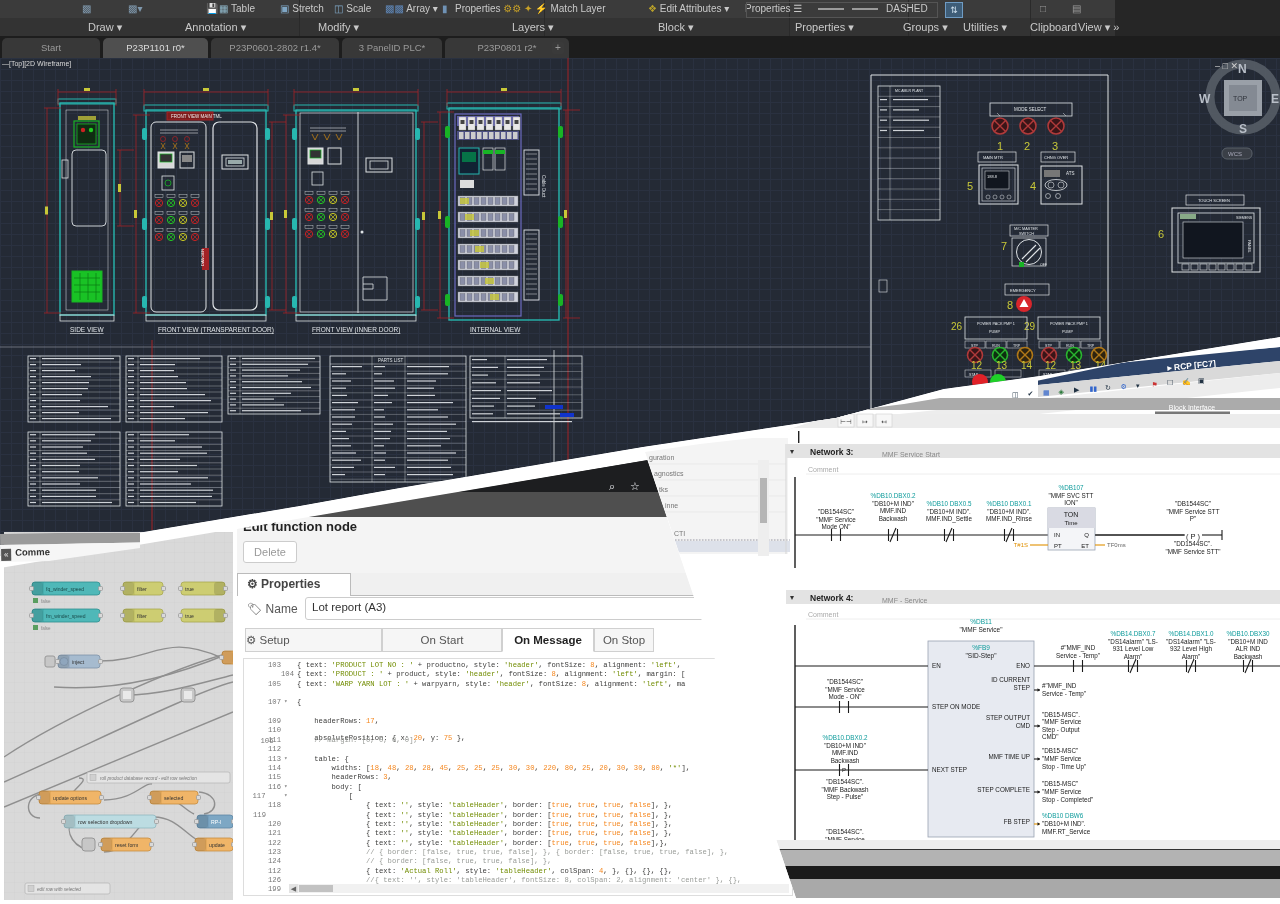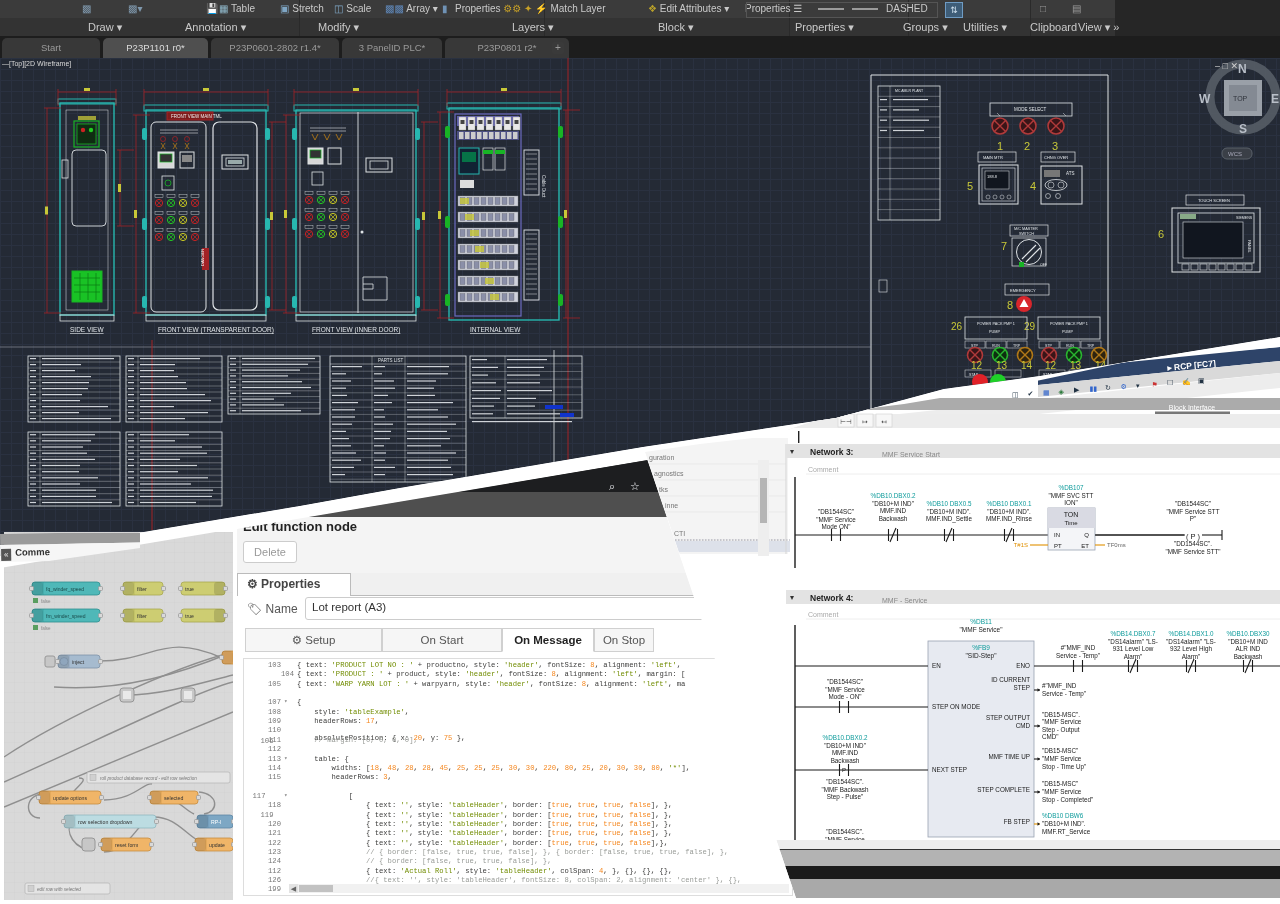--- a/index.html
+++ b/index.html
@@ -979,21 +979,21 @@
     <div class="abs" style="left:372px;top:40px;color:#e8eaed;font-size:11px;">⌕</div>
     <div class="abs" style="left:393px;top:40px;color:#e8eaed;font-size:11px;">☆</div>
     <div class="abs" style="left:6px;top:79px;font-size:13px;font-weight:bold;color:#222;">Edit function node</div>
     <div class="abs" style="left:6px;top:101px;width:52px;height:20px;background:#fff;border:1px solid #ccc;border-radius:3px;color:#999;font-size:11px;text-align:center;line-height:20px;">Delete</div>
     <div class="abs" style="left:0;top:133px;width:560px;height:22px;background:#f0f0f0;border-bottom:1px solid #bbb;"></div>
     <div class="abs" style="left:0;top:133px;width:112px;height:22px;background:#fff;border:1px solid #bbb;border-bottom:none;"></div>
     <div class="abs" style="left:10px;top:137px;font-size:12px;font-weight:bold;color:#444;">⚙ Properties</div>
     <div class="abs" style="left:10px;top:162px;font-size:12px;color:#555;">🏷 Name</div>
     <div class="abs" style="left:68px;top:157px;width:420px;height:21px;background:#fff;border:1px solid #ccc;border-radius:3px;"></div>
     <div class="abs" style="left:75px;top:161px;font-size:11.5px;color:#333;">Lot report (A3)</div>
-    <div class="abs" style="left:8px;top:188px;width:135px;height:22px;background:#f6f6f6;border:1px solid #d0d0d0;color:#555;font-size:11.5px;text-align:center;line-height:22px;">⚙ Setup</div>
+    <div class="abs" style="left:8px;top:188px;width:135px;height:22px;background:#f6f6f6;border:1px solid #d0d0d0;color:#555;font-size:11.5px;text-align:left;line-height:22px;">⚙ Setup</div>
     <div class="abs" style="left:145px;top:188px;width:118px;height:22px;background:#f6f6f6;border:1px solid #d0d0d0;color:#555;font-size:11.5px;text-align:center;line-height:22px;">On Start</div>
     <div class="abs" style="left:265px;top:188px;width:90px;height:22px;background:#fff;border:1px solid #d0d0d0;border-bottom:1px solid #fff;color:#222;font-size:11.5px;font-weight:bold;text-align:center;line-height:22px;">On Message</div>
     <div class="abs" style="left:357px;top:188px;width:58px;height:22px;background:#f6f6f6;border:1px solid #d0d0d0;color:#555;font-size:11.5px;text-align:center;line-height:22px;">On Stop</div>
     <div class="abs" style="left:6px;top:218px;width:548px;height:236px;background:#fff;border:1px solid #ddd;"></div>
     <div class="abs" style="left:0;top:0;width:560px;height:464px;font-family:'Liberation Mono',monospace;font-size:7.2px;line-height:9.35px;">
       <div style="position:absolute;left:0;top:221px;width:554px;height:9.35px;">
         <span style="position:absolute;left:0;width:44px;text-align:right;color:#777;">103</span>
         <span style="position:absolute;left:60px;white-space:pre;"><i style="color:#3d3d3c">{ text: </i><i style="color:#718c00">'PRODUCT LOT NO : '</i><i style="color:#3d3d3c"> + productno, style: </i><i style="color:#718c00">'header'</i><i style="color:#3d3d3c">, fontSize: </i><i style="color:#f5871f">8</i><i style="color:#3d3d3c">, alignment: </i><i style="color:#718c00">'left'</i><i style="color:#3d3d3c">,</i></span>
       </div>
       <div style="position:absolute;left:0;top:230.35px;width:554px;height:9.35px;">
@@ -1006,24 +1006,20 @@
       </div>
       <div style="position:absolute;left:0;top:249.04999999999998px;width:554px;height:9.35px;">
         <span style="position:absolute;left:8px;width:44px;text-align:center;color:#777;margin-top:48px;">106</span>
         <span style="position:absolute;left:60px;white-space:pre;"></span>
       </div>
       <div style="position:absolute;left:0;top:258.4px;width:554px;height:9.35px;">
         <span style="position:absolute;left:0;width:44px;text-align:right;color:#777;">107</span>
         <b style="position:absolute;left:47px;top:-1px;color:#888;font-size:6px;font-weight:normal">▾</b>
         <span style="position:absolute;left:60px;white-space:pre;"><i style="color:#3d3d3c">{</i></span>
       </div>
-      <div style="position:absolute;left:0;top:267.75px;width:554px;height:9.35px;">
-        <span style="position:absolute;left:0;width:44px;text-align:right;color:#777;">108</span>
-        <span style="position:absolute;left:60px;white-space:pre;"><i style="color:#3d3d3c">    style: </i><i style="color:#718c00">'tableExample'</i><i style="color:#3d3d3c">,</i></span>
-      </div>
       <div style="position:absolute;left:0;top:277.1px;width:554px;height:9.35px;">
         <span style="position:absolute;left:0;width:44px;text-align:right;color:#777;">109</span>
         <span style="position:absolute;left:60px;white-space:pre;"><i style="color:#3d3d3c">    headerRows: </i><i style="color:#f5871f">17</i><i style="color:#3d3d3c">,</i></span>
       </div>
       <div style="position:absolute;left:0;top:286.45000000000005px;width:554px;height:9.35px;">
         <span style="position:absolute;left:0;width:44px;text-align:right;color:#777;">110</span>
         <span style="position:absolute;left:60px;white-space:pre;margin-top:8px;"><i style="color:#3d3d3c">    absolutePosition: { x: </i><i style="color:#f5871f">20</i><i style="color:#3d3d3c">, y: </i><i style="color:#f5871f">75</i><i style="color:#3d3d3c"> },</i></span>
       </div>
       <div style="position:absolute;left:0;top:295.80000000000007px;width:554px;height:9.35px;">
         <span style="position:absolute;left:0;width:44px;text-align:right;color:#777;">111</span>
@@ -1039,31 +1035,36 @@
         <span style="position:absolute;left:60px;white-space:pre;"><i style="color:#3d3d3c">    table: {</i></span>
       </div>
       <div style="position:absolute;left:0;top:323.85000000000014px;width:554px;height:9.35px;">
         <span style="position:absolute;left:0;width:44px;text-align:right;color:#777;">114</span>
         <span style="position:absolute;left:60px;white-space:pre;"><i style="color:#3d3d3c">        widths: [</i><i style="color:#f5871f">18</i><i style="color:#3d3d3c">, </i><i style="color:#f5871f">48</i><i style="color:#3d3d3c">, </i><i style="color:#f5871f">28</i><i style="color:#3d3d3c">, </i><i style="color:#f5871f">28</i><i style="color:#3d3d3c">, </i><i style="color:#f5871f">45</i><i style="color:#3d3d3c">, </i><i style="color:#f5871f">25</i><i style="color:#3d3d3c">, </i><i style="color:#f5871f">25</i><i style="color:#3d3d3c">, </i><i style="color:#f5871f">25</i><i style="color:#3d3d3c">, </i><i style="color:#f5871f">30</i><i style="color:#3d3d3c">, </i><i style="color:#f5871f">30</i><i style="color:#3d3d3c">, </i><i style="color:#f5871f">220</i><i style="color:#3d3d3c">, </i><i style="color:#f5871f">80</i><i style="color:#3d3d3c">, </i><i style="color:#f5871f">25</i><i style="color:#3d3d3c">, </i><i style="color:#f5871f">20</i><i style="color:#3d3d3c">, </i><i style="color:#f5871f">30</i><i style="color:#3d3d3c">, </i><i style="color:#f5871f">30</i><i style="color:#3d3d3c">, </i><i style="color:#f5871f">80</i><i style="color:#3d3d3c">, </i><i style="color:#718c00">'*'</i><i style="color:#3d3d3c">],</i></span>
       </div>
       <div style="position:absolute;left:0;top:333.20000000000016px;width:554px;height:9.35px;">
         <span style="position:absolute;left:0;width:44px;text-align:right;color:#777;">115</span>
         <span style="position:absolute;left:60px;white-space:pre;"><i style="color:#3d3d3c">        headerRows: </i><i style="color:#f5871f">3</i><i style="color:#3d3d3c">,</i></span>
       </div>
+      <div style="position:absolute;left:0;top:342.5500000000002px;width:554px;height:9.35px;">
+        <span style="position:absolute;left:0;width:44px;text-align:right;color:#777;">116</span>
+        <b style="position:absolute;left:47px;top:-1px;color:#888;font-size:6px;font-weight:normal">▾</b>
+        <span style="position:absolute;left:60px;white-space:pre;"><i style="color:#3d3d3c">        body: [</i></span>
+      </div>
       <div style="position:absolute;left:0;top:351.9000000000002px;width:554px;height:9.35px;">
         <span style="position:absolute;left:0;width:44px;text-align:center;color:#777;">117</span>
         <b style="position:absolute;left:47px;top:-1px;color:#888;font-size:6px;font-weight:normal">▾</b>
         <span style="position:absolute;left:60px;white-space:pre;"><i style="color:#3d3d3c">            [</i></span>
       </div>
       <div style="position:absolute;left:0;top:361.2500000000002px;width:554px;height:9.35px;">
         <span style="position:absolute;left:0;width:44px;text-align:right;color:#777;">118</span>
         <span style="position:absolute;left:60px;white-space:pre;"><i style="color:#3d3d3c">                { text: </i><i style="color:#718c00">''</i><i style="color:#3d3d3c">, style: </i><i style="color:#718c00">'tableHeader'</i><i style="color:#3d3d3c">, border: [</i><i style="color:#f5871f">true</i><i style="color:#3d3d3c">, </i><i style="color:#f5871f">true</i><i style="color:#3d3d3c">, </i><i style="color:#f5871f">true</i><i style="color:#3d3d3c">, </i><i style="color:#f5871f">false</i><i style="color:#3d3d3c">], },</i></span>
       </div>
       <div style="position:absolute;left:0;top:370.60000000000025px;width:554px;height:9.35px;">
-        <span style="position:absolute;left:8px;width:44px;text-align:center;color:#777;">119</span>
+        <span style="position:absolute;left:16px;width:44px;text-align:left;color:#777;">119</span>
         <span style="position:absolute;left:60px;white-space:pre;"><i style="color:#3d3d3c">                { text: </i><i style="color:#718c00">''</i><i style="color:#3d3d3c">, style: </i><i style="color:#718c00">'tableHeader'</i><i style="color:#3d3d3c">, border: [</i><i style="color:#f5871f">true</i><i style="color:#3d3d3c">, </i><i style="color:#f5871f">true</i><i style="color:#3d3d3c">, </i><i style="color:#f5871f">true</i><i style="color:#3d3d3c">, </i><i style="color:#f5871f">false</i><i style="color:#3d3d3c">], },</i></span>
       </div>
       <div style="position:absolute;left:0;top:379.9500000000003px;width:554px;height:9.35px;">
         <span style="position:absolute;left:0;width:44px;text-align:right;color:#777;">120</span>
         <span style="position:absolute;left:60px;white-space:pre;"><i style="color:#3d3d3c">                { text: </i><i style="color:#718c00">''</i><i style="color:#3d3d3c">, style: </i><i style="color:#718c00">'tableHeader'</i><i style="color:#3d3d3c">, border: [</i><i style="color:#f5871f">true</i><i style="color:#3d3d3c">, </i><i style="color:#f5871f">true</i><i style="color:#3d3d3c">, </i><i style="color:#f5871f">true</i><i style="color:#3d3d3c">, </i><i style="color:#f5871f">false</i><i style="color:#3d3d3c">], },</i></span>
       </div>
       <div style="position:absolute;left:0;top:389.3000000000003px;width:554px;height:9.35px;">
         <span style="position:absolute;left:0;width:44px;text-align:right;color:#777;">121</span>
         <span style="position:absolute;left:60px;white-space:pre;"><i style="color:#3d3d3c">                { text: </i><i style="color:#718c00">''</i><i style="color:#3d3d3c">, style: </i><i style="color:#718c00">'tableHeader'</i><i style="color:#3d3d3c">, border: [</i><i style="color:#f5871f">true</i><i style="color:#3d3d3c">, </i><i style="color:#f5871f">true</i><i style="color:#3d3d3c">, </i><i style="color:#f5871f">true</i><i style="color:#3d3d3c">, </i><i style="color:#f5871f">false</i><i style="color:#3d3d3c">], },</i></span>
       </div>

